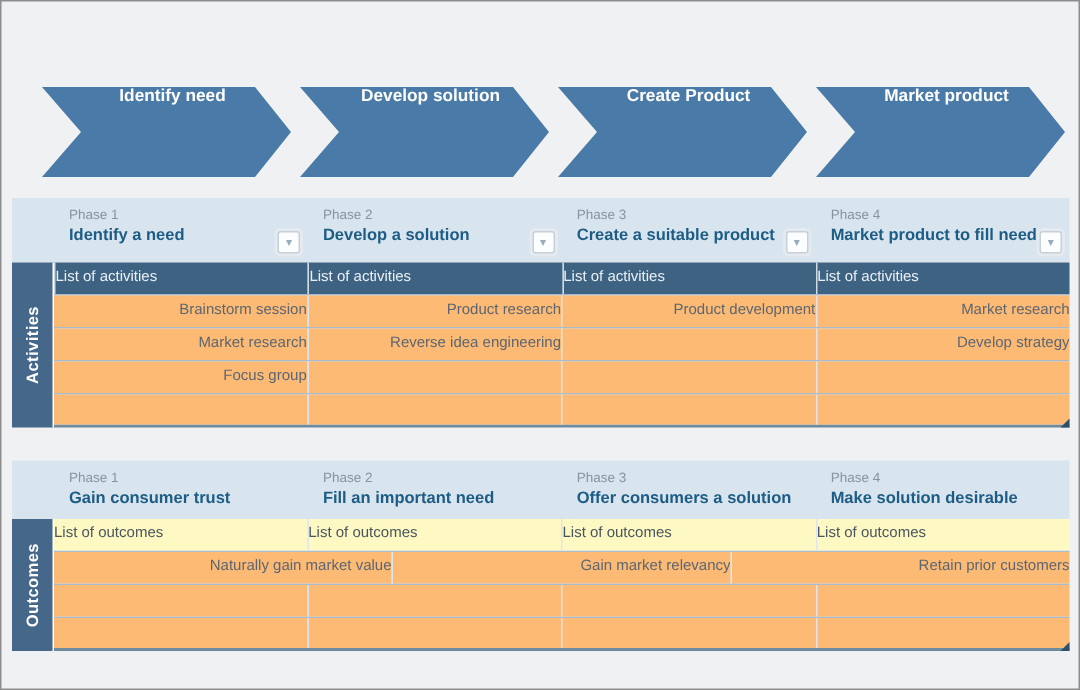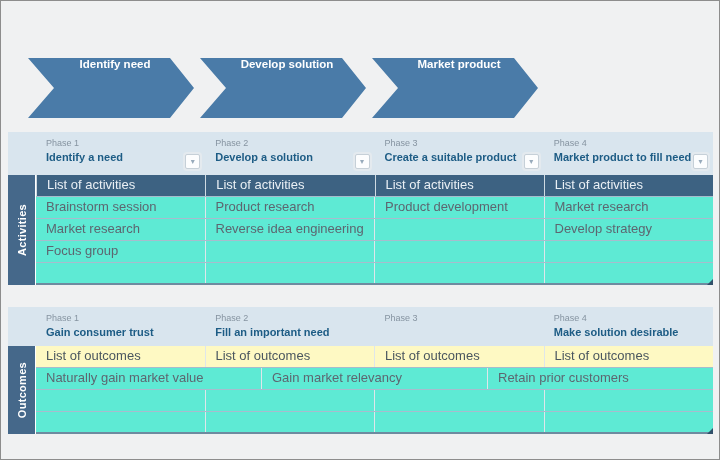--- a/index.html
+++ b/index.html
@@ -45,45 +45,48 @@
     box-sizing:border-box; display:flex; align-items:center; justify-content:center;
   }
   .side span {
     writing-mode:vertical-rl; transform:rotate(180deg);
     color:#ffffff; font-weight:700; font-size:11px; letter-spacing:.3px;
   }
   .grid { flex:1; display:flex; flex-direction:column; }
   .trow { display:flex; height:22px; box-sizing:border-box; border-bottom:1px solid #a7bccd; }
   .trow.last { border-bottom:2px solid #6e8ba0; }
   .cell {
-    flex:1; font-size:13px; line-height:20px; padding-left:10px;
+    flex:1; font-size:10px; line-height:20px; 
     box-sizing:border-box; border-left:1px solid #dfe6ea;
     overflow:hidden; white-space:nowrap;
   }
   .cell:first-child { border-left:none; }
   .hdr-dark  .cell { background:#3d6282; color:#eaf0f5; border-left:1px solid #cfdae2; }
   .hdr-light .cell { background:#fef9c3; color:#4a565f; }
-  .data      .cell { background:#5eead4; color:#5d6670; }
+  .data      .cell { background:#fdba74; color:#5d6670;text-align:right; }
   .rsz {
     position:absolute; right:0; bottom:0; width:0; height:0;
     border-left:6px solid transparent; border-bottom:6px solid #30506a; cursor:nwse-resize;
   }
 </style>
 </head>
 <body>
 
 <div class="page">
 
 
   <div class="arrows">
     <div class="chev">
       <span>Identify need</span>
     </div>
     <div class="chev">
       <span>Develop solution</span>
+    </div>
+    <div class="chev">
+      <span>Create Product</span>
     </div>
     <div class="chev">
       <span>Market product</span>
     </div>
   </div>
 
   <div class="tbl tbl1">
     <div class="band">
       <div class="phase">
         <div class="plabel">Phase 1</div>
@@ -159,20 +162,21 @@
       <div class="phase">
         <div class="plabel">Phase 1</div>
         <div class="ptitle">Gain consumer trust</div>
       </div>
       <div class="phase">
         <div class="plabel">Phase 2</div>
         <div class="ptitle">Fill an important need</div>
       </div>
       <div class="phase">
         <div class="plabel">Phase 3</div>
+        <div class="ptitle">Offer consumers a solution</div>
       </div>
       <div class="phase">
         <div class="plabel">Phase 4</div>
         <div class="ptitle">Make solution desirable</div>
       </div>
     </div>
     <div class="body">
       <div class="side">
         <span>Outcomes</span>
       </div>

